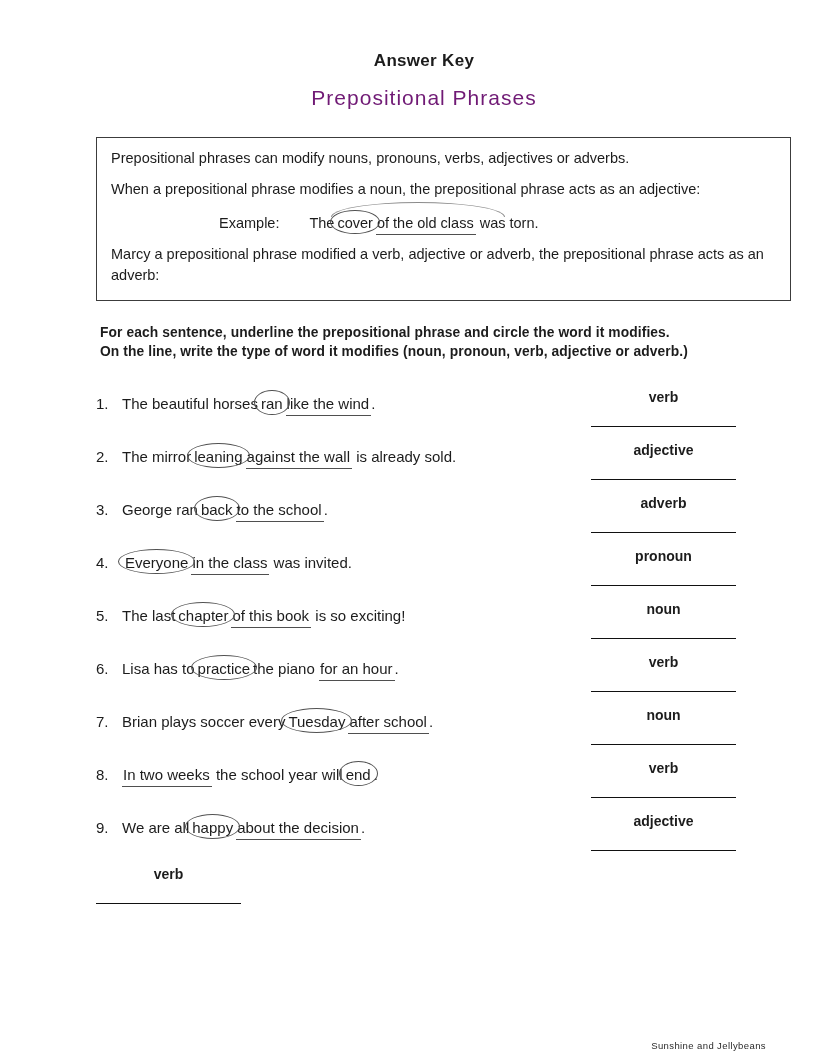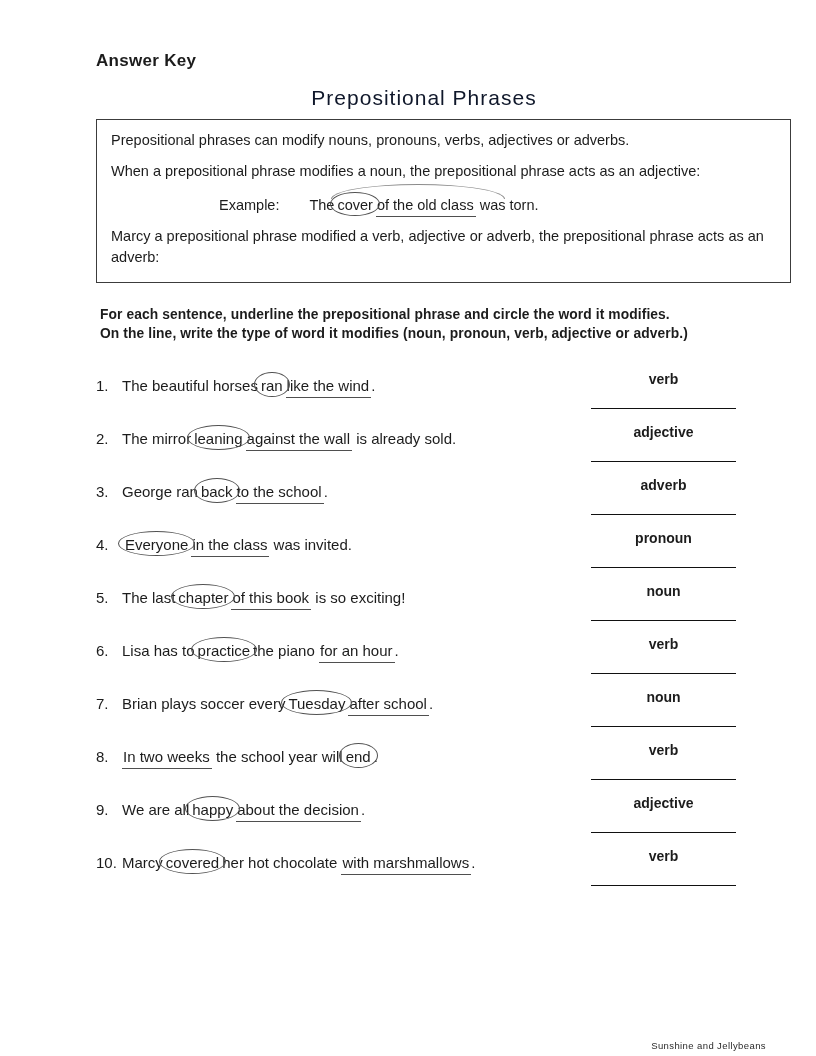--- a/index.html
+++ b/index.html
@@ -9,38 +9,39 @@
     height: 1056px;
     margin: 0 auto;
     background: #ffffff;
     font-family: "Liberation Sans", sans-serif;
     color: #1c1c1c;
     overflow: hidden;
     box-sizing: border-box;
     padding: 50px 80px 0 96px;
   }
   .answer-key-title {
+    text-align: center;
     font-size: 17px;
     font-weight: bold;
     line-height: 22px;
     letter-spacing: 0.3px;
     margin-right: -16px;
   }
   .worksheet-title {
     text-align: center;
     font-size: 21px;
     font-weight: 400;
     letter-spacing: 1px;
     line-height: 28px;
     margin-top: 12px;
     margin-right: -16px;
-    color: #0f172a;
+    color: #701a75;
   }
   .info-box {
-    margin-top: 7px;
+    margin-top: 25px;
     width: 695px;
     box-sizing: border-box;
     border: 1.5px solid #3c3c3c;
     padding: 10px 14px 14px 14px;
     font-size: 14.5px;
     line-height: 21px;
   }
   .info-box p { margin: 0; }
   .info-box .rule { margin-top: 10px; }
   .example-line {
@@ -215,23 +216,20 @@
   <div class="sentence-row">
     <div class="sentence">
       <span class="num">9.</span><span class="sentence-text"><span class="part-plain">We are all</span><span class="part-circled">happy</span><span class="part-underlined">about the decision</span><span class="part-plain">.</span></span>
     </div>
     <div class="answer">
       <span class="answer-word">adjective</span>
     </div>
   </div>
 
   <div class="sentence-row">
-    <div class="sentence">
-      <span class="num">10.</span><span class="sentence-text"><span class="part-plain">Marcy</span><span class="part-circled">covered</span><span class="part-plain">her hot chocolate </span><span class="part-underlined">with marshmallows</span><span class="part-plain">.</span></span>
-    </div>
     <div class="answer">
       <span class="answer-word">verb</span>
     </div>
   </div>
 </div>
 
   <div class="footer">Sunshine and Jellybeans</div>
 </div>
 
 </body></html>

